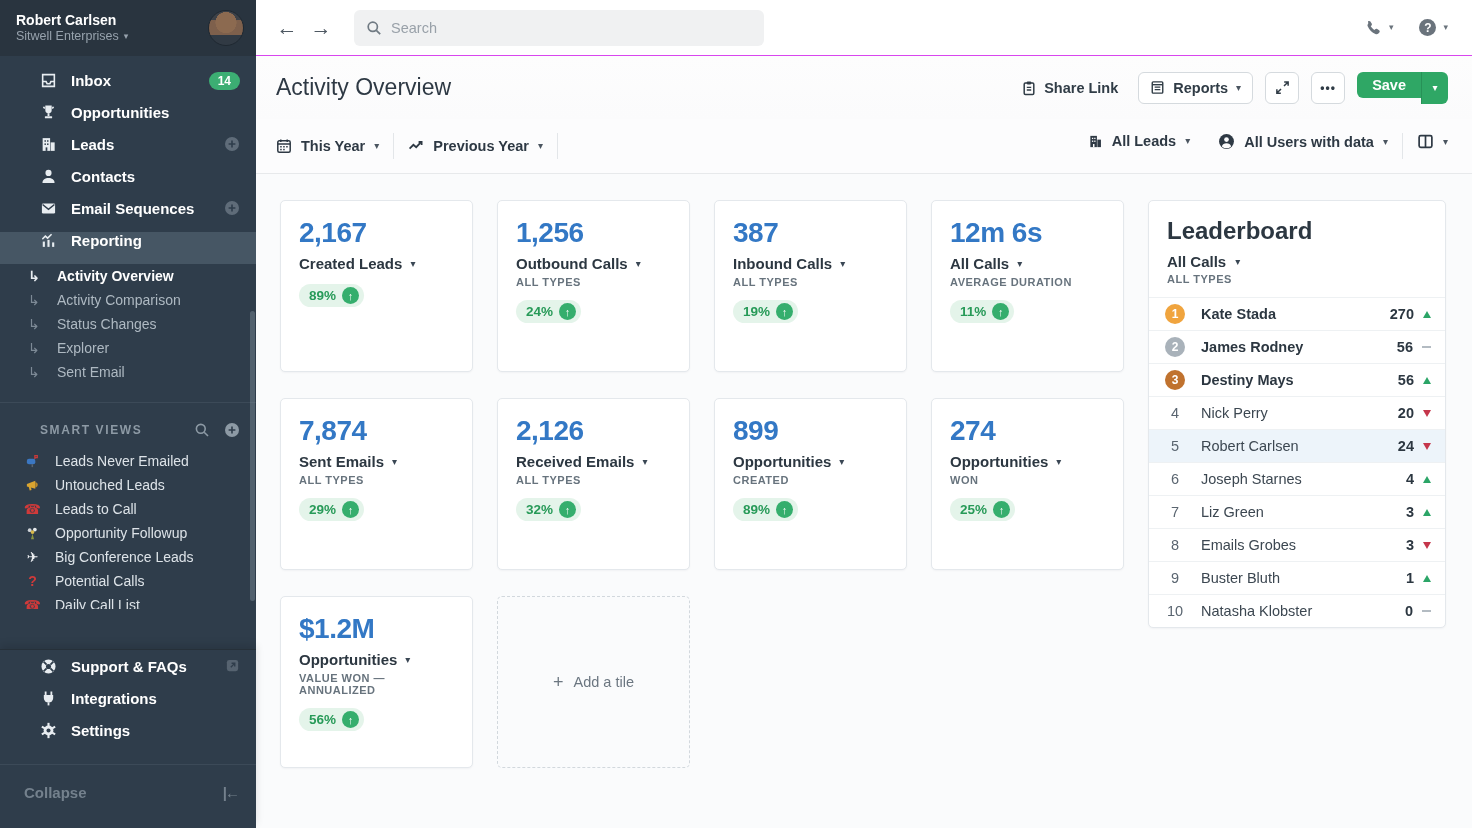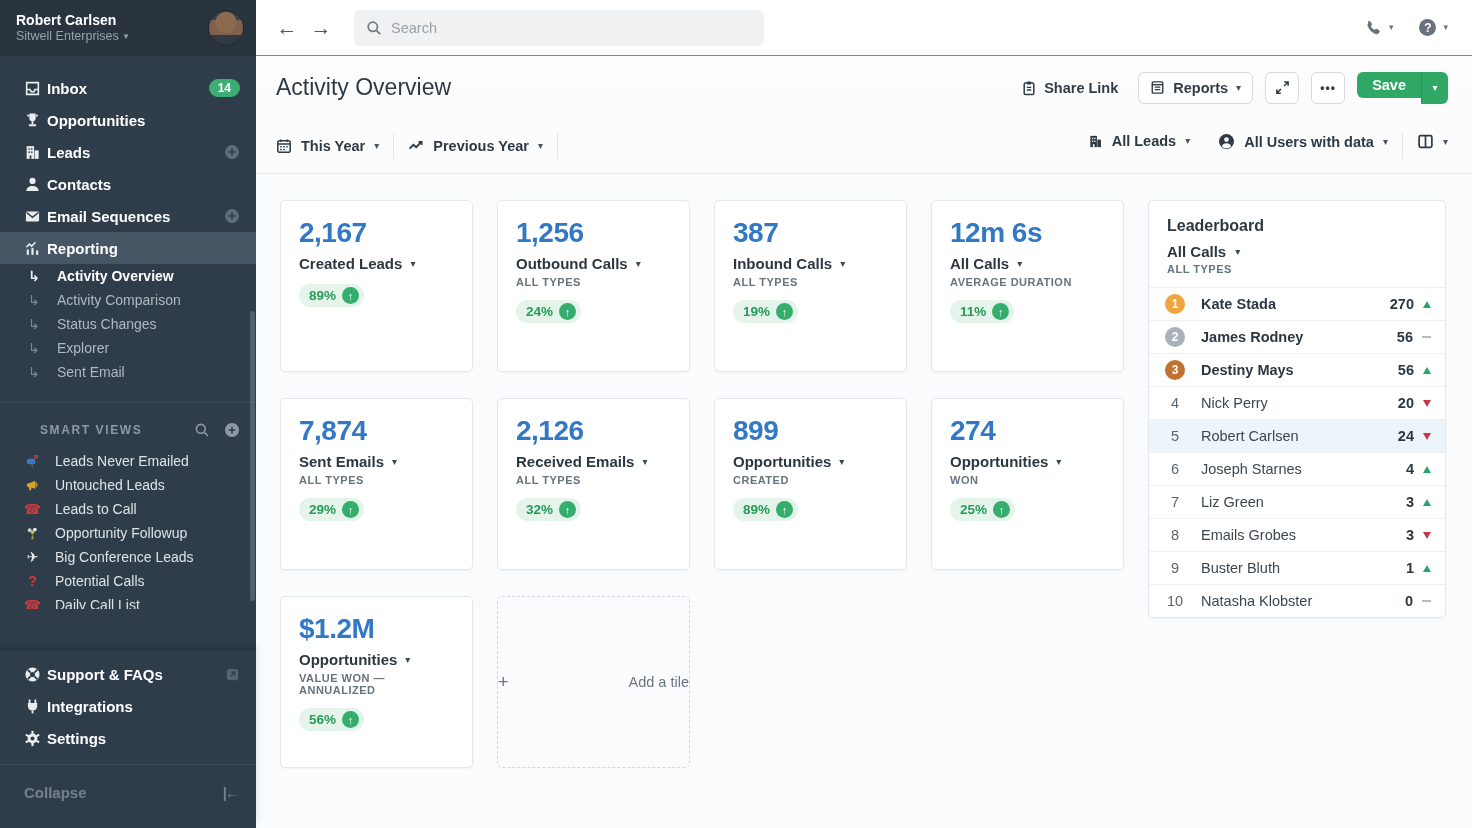--- a/index.html
+++ b/index.html
@@ -11,21 +11,21 @@
   .sb-header { height:56px; background:#29343f; display:flex; align-items:center; padding:0 12px 0 16px; gap:10px; }
   .sb-user { flex:1; min-width:0; }
   .sb-user-name { color:#fff; font-size:14px; font-weight:700; line-height:17px; }
   .sb-user-co { color:#97a2ad; font-size:12.5px; line-height:15px; display:flex; align-items:center; gap:5px; }
   .caret { font-size:9px; line-height:1; }
   .caret::after { content:"▾"; }
   .avatar { width:36px; height:36px; border-radius:50%; flex-shrink:0;
     background: radial-gradient(circle at 50% 34%, #8c6a50 0 37%, rgba(0,0,0,0) 38%),
                 linear-gradient(#3c4148 0 26%, #7e604c 26% 70%, #313a44 70%); border:1px solid #1f2831; }
   .sb-scroll { flex:1; overflow:hidden; padding-top:16px; position:relative; }
-  .sb-item { height:32px; display:flex; align-items:center; padding:0 16px 0 24px; gap:6px; color:#fff; font-size:15px; font-weight:600; cursor:pointer; }
+  .sb-item { height:32px; display:flex; align-items:flex-start; padding:0 16px 0 40px; gap:14px; color:#fff; font-size:15px; font-weight:600; cursor:pointer; }
   .sb-item.active { background:#465664; }
   .sb-item .sb-icon { width:17px; height:17px; color:#e8edf1; display:flex; align-items:center; justify-content:center; flex-shrink:0; }
   .sb-item .lbl { flex:1; }
   .pill-badge { background:#3cae73; color:#fff; font-size:12px; font-weight:700; border-radius:10px; padding:2px 9px; }
   .plus-ic { width:16px; height:16px; color:#8794a0; }
   .sub-item { height:24px; display:flex; align-items:center; padding-left:28px; gap:14px; color:#aeb9c2; font-size:14px; cursor:pointer; }
   .sub-item .arr { font-size:14px; color:#7d8a96; width:15px; }
   .sub-item.active { color:#fff; font-weight:700; }
   .sub-item.active .arr { color:#e8edf1; }
   .sb-div { border-top:1px solid #3c4a58; margin:18px 0 0 0; }
@@ -85,28 +85,28 @@
   .tile { background:#fff; border:1px solid #e4e8ec; border-radius:5px; box-shadow:0 1px 2px rgba(20,30,40,0.04); padding:16px 18px; }
   .tile-value { font-size:28px; font-weight:700; color:#3378c5; letter-spacing:-0.5px; }
   .tile-label { margin-top:6px; font-size:15px; font-weight:700; color:#2c3741; display:flex; align-items:center; gap:8px; cursor:pointer; }
   .tile-label .caret { font-size:10px; color:#3a4754; }
   .tile-sub { margin-top:4px; font-size:11px; font-weight:600; color:#67737d; letter-spacing:0.5px; }
   .tile-sub:empty { display:none; }
   .badge { margin-top:12px; display:inline-flex; align-items:center; gap:6px; background:#e4f4ea; border-radius:20px; padding:3px 5px 3px 10px; }
   .badge .pct { font-size:13.5px; font-weight:700; color:#279a58; }
   .up-circle { width:17px; height:17px; border-radius:50%; background:#35ae6d; color:#fff; display:flex; align-items:center; justify-content:center; font-size:11px; font-weight:700; }
   .up-circle::after { content:"↑"; }
-  .add-tile { border:1.5px dashed #d2d8dd; border-radius:5px; display:flex; align-items:center; justify-content:space-between; gap:10px; color:#6b7680; font-size:14.5px; cursor:pointer; background:none; }
+  .add-tile { border:1.5px dashed #d2d8dd; border-radius:5px; display:flex; align-items:center; justify-content:center; gap:10px; color:#6b7680; font-size:14.5px; cursor:pointer; background:none; }
   .add-tile .plus-glyph { font-size:18px; color:#6b7680; }
   .add-tile .plus-glyph::after { content:"+"; }
 
   
   .leaderboard { width:298px; margin-left:24px; background:#fff; border:1px solid #e4e8ec; border-radius:5px; box-shadow:0 1px 2px rgba(20,30,40,0.04); flex-shrink:0; }
   .lb-head { padding:16px 18px 12px 18px; }
-  .lb-title { font-size:16px; font-weight:700; color:#2c3741; }
+  .lb-title { font-size:24px; font-weight:700; color:#2c3741; }
   .lb-metric { margin-top:8px; font-size:15px; font-weight:700; color:#2c3741; display:flex; align-items:center; gap:9px; cursor:pointer; }
   .lb-metric .caret { font-size:10px; color:#3a4754; }
   .lb-metric-sub { margin-top:3px; font-size:11px; font-weight:600; color:#67737d; letter-spacing:0.5px; }
   .lb-row { height:33px; display:flex; align-items:center; border-top:1px solid #eef1f3; padding:0 14px 0 8px; font-size:14.5px; color:#3c4751; }
   .lb-row.highlight { background:#edf4fa; }
   .lb-rank { width:36px; display:flex; justify-content:center; flex-shrink:0; color:#5a6570; }
   .rank-badge { width:20px; height:20px; border-radius:50%; color:#fff; font-size:12px; font-weight:700; display:flex; align-items:center; justify-content:center; }
   .m1 { background:#f0a43e; } .m2 { background:#a9b2ba; } .m3 { background:#c0722e; }
   .lb-name { flex:1; margin-left:8px; }
   .lb-row.top .lb-name { font-weight:700; color:#2c3741; }

